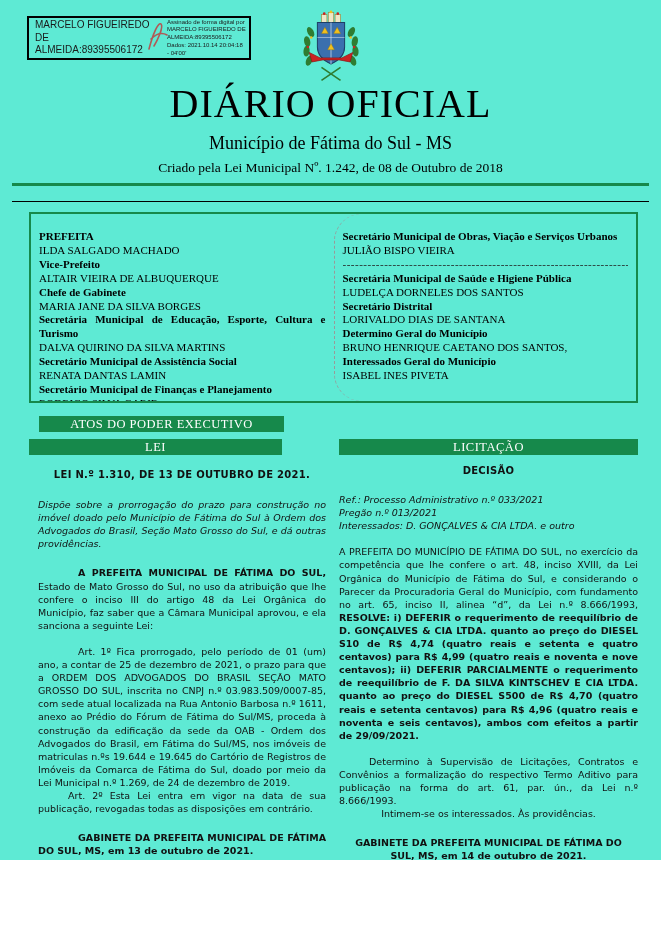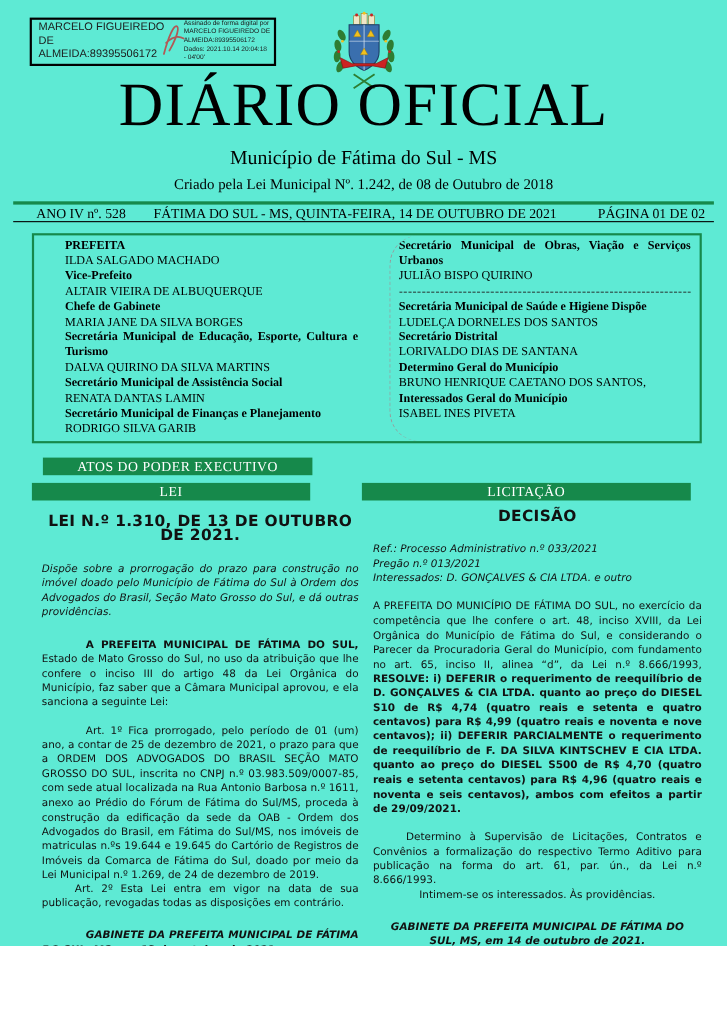--- a/index.html
+++ b/index.html
@@ -13,68 +13,68 @@
     border:2px solid #000;box-sizing:border-box;
     display:flex;align-items:center;gap:2px;padding:2px 3px 2px 6px;
     font-family:"Liberation Sans", sans-serif;
   }
   .sig-name{font-size:10px;line-height:1.25;color:#1a1a1a;width:122px;flex:none;}
   .sig-mark{flex:none;width:22px;margin-left:-14px;margin-right:-2px;position:relative;z-index:1;}
   .sig-details{font-size:6px;line-height:1.3;color:#1a1a1a;flex:1;}
   
   .crest{position:absolute;left:297px;top:10px;width:68px;height:74px;}
   
-  .mast-title{position:absolute;left:0;top:68px;width:100%;text-align:center;
-    font-size:56px;font-weight:400;letter-spacing:1px;line-height:1;}
+  .mast-title{position:absolute;left:0;top:84px;width:100%;text-align:center;
+    font-size:40px;font-weight:400;letter-spacing:1px;line-height:1;}
   .mast-sub{position:absolute;left:0;top:134px;width:100%;text-align:center;font-size:18px;line-height:1.1;}
   .mast-created{position:absolute;left:0;top:160px;width:100%;text-align:center;font-size:13.5px;}
   
   .rule-green{position:absolute;left:12px;width:637px;height:3px;background:#16894B;}
   .rule-green.top{top:183px;}
   .rule-black{position:absolute;left:12px;width:637px;height:1px;background:#000;top:201px;}
   .issue-bar{position:absolute;left:12px;top:187px;width:637px;font-size:12.5px;display:flex;}
   .issue-left{padding-left:21px;}
   .issue-left .num{margin-right:22px;}
   .issue-right{margin-left:auto;padding-right:8px;}
   
   .officials{
     position:absolute;left:29px;top:212px;width:609px;height:191px;box-sizing:border-box;
     border:2px solid #16894B;display:grid;grid-template-columns:1fr 1fr;
   }
-  .off-col{padding:3px 8px 2px 8px;font-size:11px;line-height:13.9px;overflow:hidden;margin-left:20px;}
+  .off-col{padding:16px 8px 2px 8px;font-size:11px;line-height:13.9px;overflow:hidden;}
   .off-col.right{border-left:1px dashed #999;border-radius:27px;}
   .off-title{font-weight:bold;text-align:justify;}
   .off-name{}
   .dash-line{overflow:hidden;white-space:nowrap;letter-spacing:0.5px;color:#222;}
   
   .banner{
     position:absolute;height:16px;background:#16894B;color:#fff;
     text-align:center;font-size:12.5px;line-height:16px;letter-spacing:0.5px;
   }
   .banner.atos{left:39px;top:416px;width:245px;}
   .banner.lei{left:29px;top:439px;width:253px;}
-  .banner.licitacao{left:329px;top:439px;width:299px;}
+  .banner.licitacao{left:339px;top:439px;width:299px;}
   
   .col{
     position:absolute;font-family:"DejaVu Sans", sans-serif;
     font-size:9.5px;line-height:13.1px;text-align:justify;color:#111;
   }
   .col-left{left:38px;top:462px;width:288px;}
   .col-right{left:339px;top:458px;width:299px;}
   .col p{margin:0;}
-  .doc-heading{font-weight:bold;text-align:center;font-size:14px;letter-spacing:0.3px;margin:6px 0 0 0 !important;}
+  .doc-heading{font-weight:bold;text-align:center;font-size:10px;letter-spacing:0.3px;margin:6px 0 0 0 !important;}
   .ementa{font-style:italic;margin-top:17px !important;}
   .indent{text-indent:40px;}
   .indent-sm{text-indent:30px;}
   .mt{margin-top:13px !important;}
   .mt-lg{margin-top:16px !important;}
   b.run{font-weight:bold;}
   .ref-block{font-style:italic;margin-top:16px;}
   .center{text-align:center;}
-  .gabinete{font-weight:bold;font-style:italic;}
+  .gabinete{font-weight:bold;}
   .gabinete.centered{text-align:center;padding:0 14px;}
   .sig-block{margin-top:40px;text-align:right;}
   .sig-block.tight{margin-top:14px;}
   .sig-block .nm{font-weight:bold;}
 </style>
 </head>
 <body>
 
 <div class="page">
 
@@ -129,49 +129,42 @@
       <path d="M18 62 L34 70 H66 L82 62 L78 76 L62 73 H38 L22 76 Z" fill="#CC2222" stroke="#8A1515" stroke-width="1"></path>
       <path d="M36 103 L64 84 M36 84 L64 103" stroke="#2E7D32" stroke-width="2.4"></path>
     </svg>
   </div>
 
   <div class="mast-title">DIÁRIO OFICIAL</div>
   <div class="mast-sub">Município de Fátima do Sul - MS</div>
   <div class="mast-created">Criado pela Lei Municipal Nº. 1.242, de 08 de Outubro de 2018</div>
 
   <div class="rule-green top"></div>
-  <div class="issue-bar">
-    <div class="issue-left">
-      <span class="num">ANO IV nº. 528</span>
-      <span>FÁTIMA DO SUL - MS, QUINTA-FEIRA,  14 DE OUTUBRO DE 2021</span>
-    </div>
-    <div class="issue-right">PÁGINA 01 DE 02</div>
-  </div>
   <div class="rule-black"></div>
 
   <div class="officials">
     <div class="off-col">
       <div class="off-title">PREFEITA</div>
       <div class="off-name">ILDA SALGADO MACHADO</div>
       <div class="off-title">Vice-Prefeito</div>
       <div class="off-name">ALTAIR VIEIRA DE ALBUQUERQUE</div>
       <div class="off-title">Chefe de Gabinete</div>
       <div class="off-name">MARIA JANE DA SILVA BORGES</div>
       <div class="off-title">Secretária Municipal de Educação, Esporte, Cultura e Turismo</div>
       <div class="off-name">DALVA QUIRINO DA SILVA MARTINS</div>
       <div class="off-title">Secretário Municipal de Assistência Social</div>
       <div class="off-name">RENATA DANTAS LAMIN</div>
       <div class="off-title">Secretário Municipal de Finanças e Planejamento</div>
       <div class="off-name">RODRIGO SILVA GARIB</div>
     </div>
     <div class="off-col right">
       <div class="off-title">Secretário Municipal de Obras, Viação e Serviços Urbanos</div>
-      <div class="off-name">JULIÃO BISPO QUIRINO</div>
+      <div class="off-name">JULIÃO BISPO VIEIRA</div>
       <div class="off-name dash-line">------------------------------------------------------------------------</div>
-      <div class="off-title">Secretária Municipal de Saúde e Higiene Dispõe</div>
+      <div class="off-title">Secretária Municipal de Saúde e Higiene Pública</div>
       <div class="off-name">LUDELÇA DORNELES DOS SANTOS</div>
       <div class="off-title">Secretário Distrital</div>
       <div class="off-name">LORIVALDO DIAS DE SANTANA</div>
       <div class="off-title">Determino Geral do Município</div>
       <div class="off-name">BRUNO HENRIQUE CAETANO DOS SANTOS,</div>
       <div class="off-title">Interessados Geral do Município</div>
       <div class="off-name">ISABEL INES PIVETA</div>
     </div>
   </div>
 

